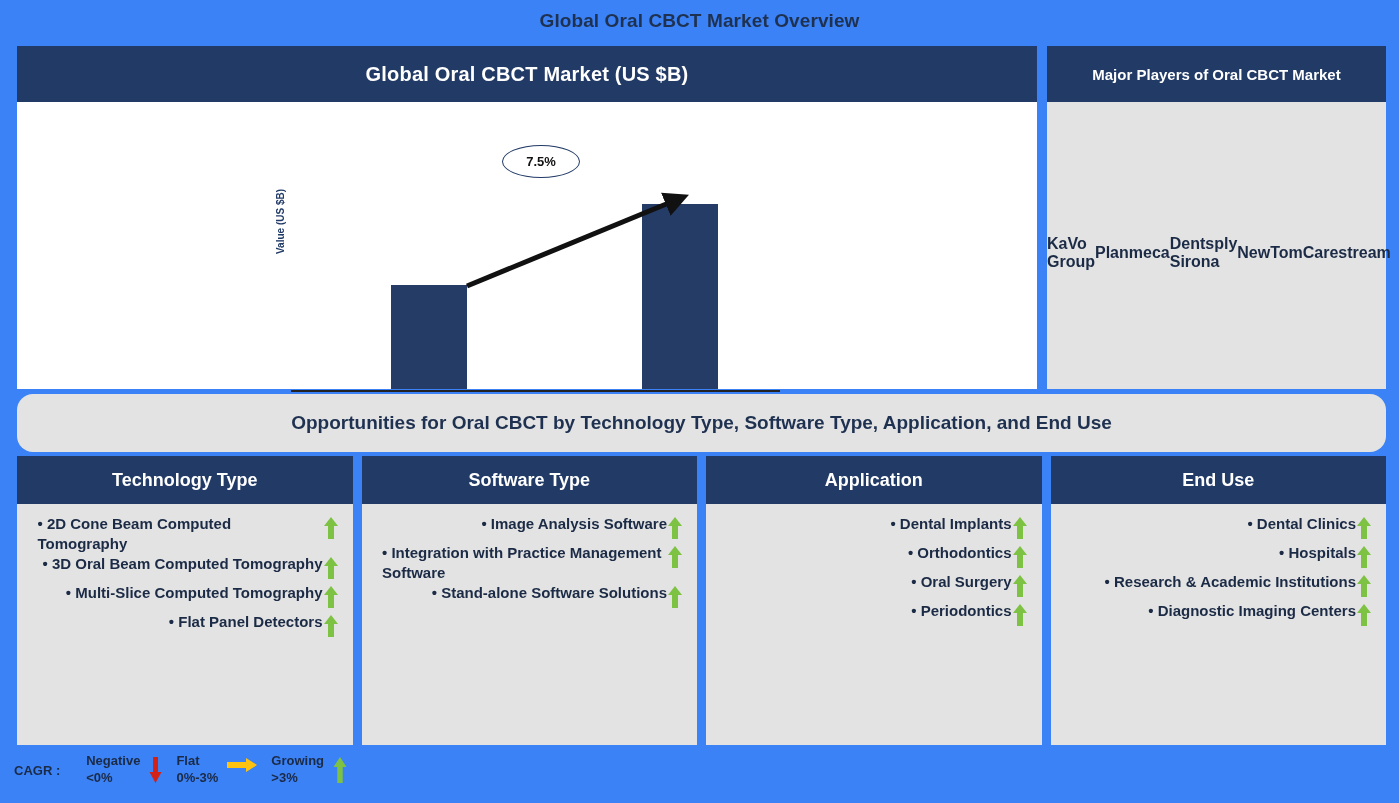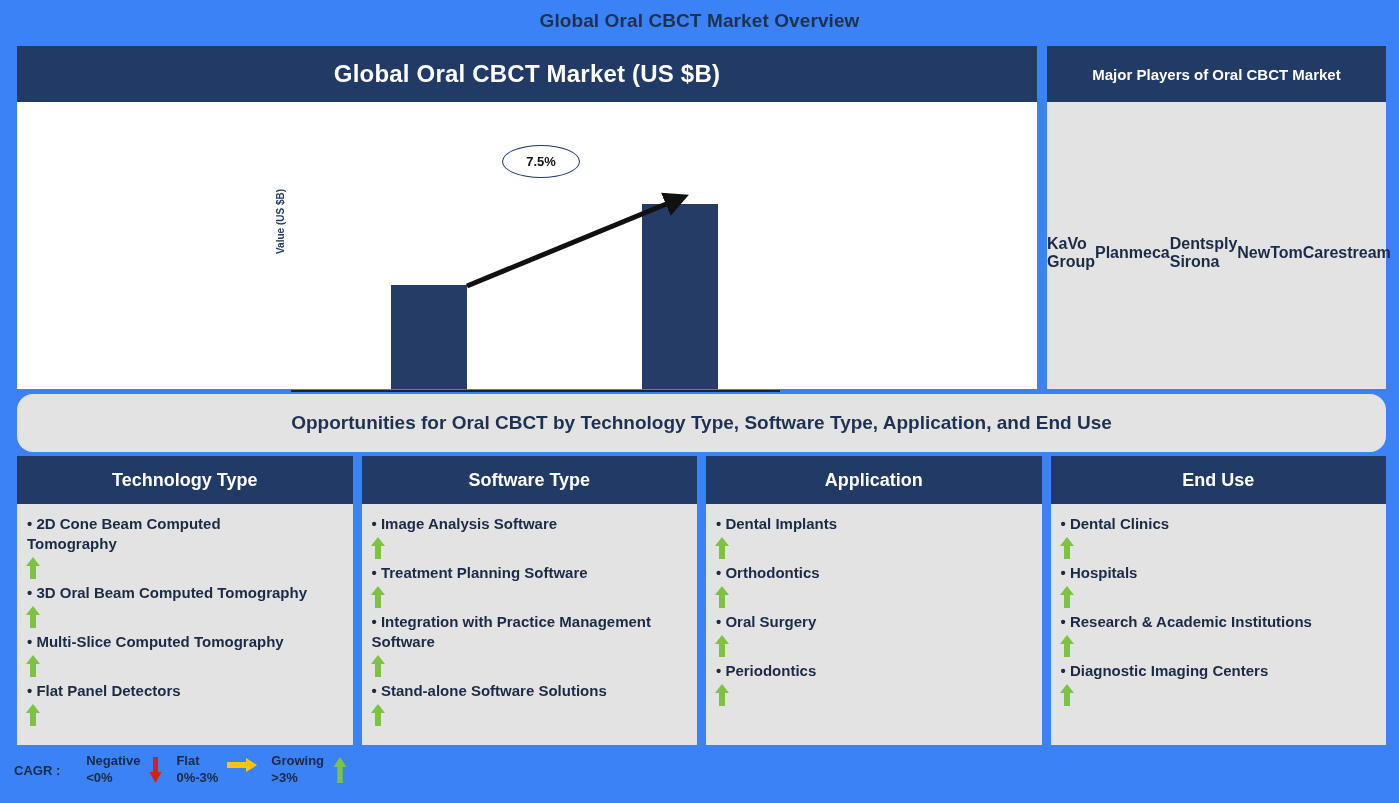--- a/index.html
+++ b/index.html
@@ -39,21 +39,21 @@
     left: 17px;
     top: 46px;
     width: 1020px;
     height: 343px;
     background: #ffffff;
   }
   .chart-card-header {
     height: 56px;
     background: #213A66;
     color: #ffffff;
-    font-size: 24px;
+    font-size: 20px;
     font-weight: bold;
     display: flex;
     align-items: center;
     justify-content: center;
     letter-spacing: 0.2px;
   }
   .chart-body {
     position: relative;
     height: 287px;
     background: #ffffff;
@@ -228,21 +228,20 @@
   .column-list {
     flex: 1;
     padding: 10px 8px 8px 8px;
     box-sizing: border-box;
   }
   .seg-item {
     display: flex;
     align-items: flex-start;
     justify-content: flex-end;
     margin-bottom: 0px;
-    flex-direction: column;
   }
   .seg-text {
     font-size: 15px;
     font-weight: bold;
     color: #1b2a45;
     line-height: 1.33;
     padding-left: 2px;
     max-width: 285px;
   }
   .seg-text::before {
@@ -376,28 +375,20 @@
       <div class="column-list">
         <div class="seg-item">
           <span class="seg-text">Image Analysis Software</span>
           <span class="arrow-up">
             <svg width="16" height="22" viewBox="0 0 16 22">
                 <path d="M8 0 L15 9 L11 9 L11 22 L5 22 L5 9 L1 9 Z" fill="#7DC242"></path>
               </svg>
           </span>
         </div>
         <div class="seg-item">
-          <span class="seg-text">Treatment Planning Software</span>
-          <span class="arrow-up">
-            <svg width="16" height="22" viewBox="0 0 16 22">
-                <path d="M8 0 L15 9 L11 9 L11 22 L5 22 L5 9 L1 9 Z" fill="#7DC242"></path>
-              </svg>
-          </span>
-        </div>
-        <div class="seg-item">
           <span class="seg-text">Integration with Practice Management Software</span>
           <span class="arrow-up">
             <svg width="16" height="22" viewBox="0 0 16 22">
                 <path d="M8 0 L15 9 L11 9 L11 22 L5 22 L5 9 L1 9 Z" fill="#7DC242"></path>
               </svg>
           </span>
         </div>
         <div class="seg-item">
           <span class="seg-text">Stand-alone Software Solutions</span>
           <span class="arrow-up">

